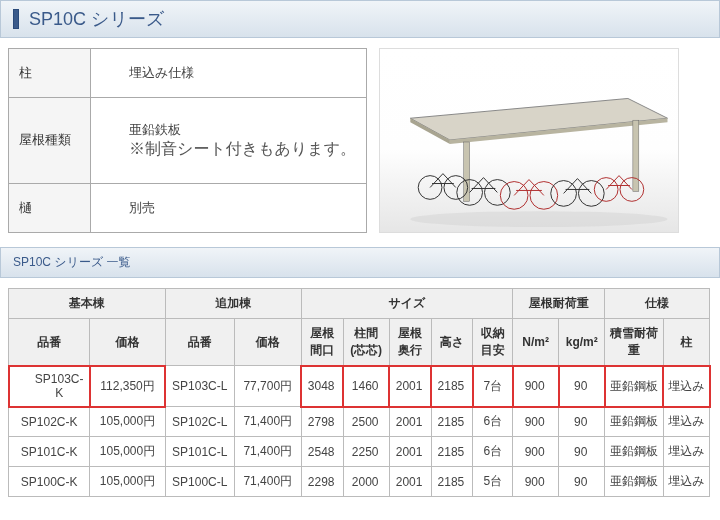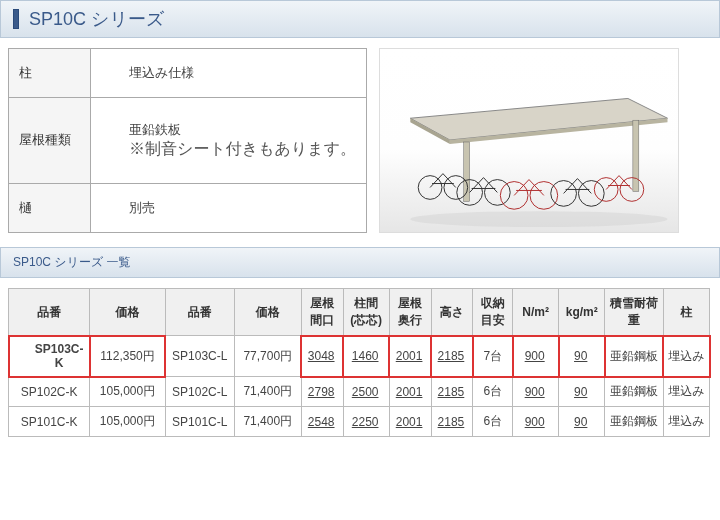--- a/index.html
+++ b/index.html
@@ -13,21 +13,21 @@
   .spec-table th { background: #f5f5f5; width: 82px; color: #333; }
   .spec-table td { color: #444; padding-left: 38px; }
   .product-img { width: 300px; height: 185px; background: linear-gradient(#fff 0%, #fefefe 55%, #e6e6e6 100%); border: 1px solid #ddd; position: relative; overflow: hidden; }
   .product-img svg { width: 100%; height: 100%; }
   .subtitle-bar { background: linear-gradient(#f0f4f8, #d8e2ec); border: 1px solid #b8c8d8; padding: 6px 12px; margin: 0 0 10px 0; font-size: 12px; color: #3a5a8a; }
   .list-table { border-collapse: collapse; margin: 0 8px; width: 702px; }
   .list-table th, .list-table td { border: 1px solid #bbb; padding: 6px 4px; text-align: center; font-size: 12px; font-weight: normal; }
   .list-table th { background: #f0f0f0; color: #333; font-weight: bold; }
   .list-table td { color: #444; }
   .hl-red { outline: 2px solid #d33; outline-offset: -1px; }
-  .num { text-align: right; padding-right: 6px !important; text-decoration: underline; }
+  .num { text-align: right; padding-right: 6px !important; }
   .subnote { font-size: 16px; color: #555; }
 </style>
 </head>
 <body>
 
 <div class="title-bar">
   <div class="title-bar-accent"></div>
   <div class="title-bar-text">SP10C シリーズ</div>
 </div>
 
@@ -85,38 +85,45 @@
       <ellipse cx="160" cy="172" rx="130" ry="8" fill="#ccc" opacity="0.4"></ellipse>
     </svg>
   </div>
 </div>
 
 <div class="subtitle-bar">SP10C シリーズ 一覧</div>
 
 <table class="list-table">
   <thead>
     <tr>
+      <th colspan="2">基本棟</th>
+      <th colspan="2">追加棟</th>
+      <th colspan="5">サイズ</th>
+      <th colspan="2">屋根耐荷重</th>
+      <th colspan="2">仕様</th>
+    </tr>
+    <tr>
       <th style="width:66px">品番</th>
       <th style="width:72px">価格</th>
       <th style="width:66px">品番</th>
       <th style="width:64px">価格</th>
       <th style="width:40px">屋根<br>間口</th>
       <th style="width:44px">柱間<br>(芯芯)</th>
       <th style="width:40px">屋根<br>奥行</th>
       <th style="width:40px">高さ</th>
       <th style="width:38px">収納<br>目安</th>
       <th style="width:44px">N/m²</th>
       <th style="width:44px">kg/m²</th>
       <th style="width:56px">積雪耐荷重</th>
       <th style="width:44px">柱</th>
     </tr>
   </thead>
   <tbody id="list-body">
       <tr>
-        <td class="hl-red" style="font-weight: bold; padding-left: 24px;">SP103C-K</td>
+        <td class="hl-red" style="font-weight: normal; padding-left: 24px;">SP103C-K</td>
         <td class="hl-red">112,350円</td>
         <td>SP103C-L</td>
         <td>77,700円</td>
         <td class="num hl-red">3048</td>
         <td class="num hl-red">1460</td>
         <td class="num hl-red">2001</td>
         <td class="num hl-red">2185</td>
         <td class="hl-red">7台</td>
         <td class="num hl-red">900</td>
         <td class="num hl-red">90</td>
@@ -146,14 +153,29 @@
         <td class="num">2548</td>
         <td class="num">2250</td>
         <td class="num">2001</td>
         <td class="num">2185</td>
         <td>6台</td>
         <td class="num">900</td>
         <td class="num">90</td>
         <td>亜鉛鋼板</td>
         <td>埋込み</td>
       </tr>
+      <tr>
+        <td>SP100C-K</td>
+        <td>105,000円</td>
+        <td>SP100C-L</td>
+        <td>71,400円</td>
+        <td class="num">2298</td>
+        <td class="num">2000</td>
+        <td class="num">2001</td>
+        <td class="num">2185</td>
+        <td>5台</td>
+        <td class="num">900</td>
+        <td class="num">90</td>
+        <td>亜鉛鋼板</td>
+        <td>埋込み</td>
+      </tr>
     </tbody>
 </table>
 
 </body></html>

